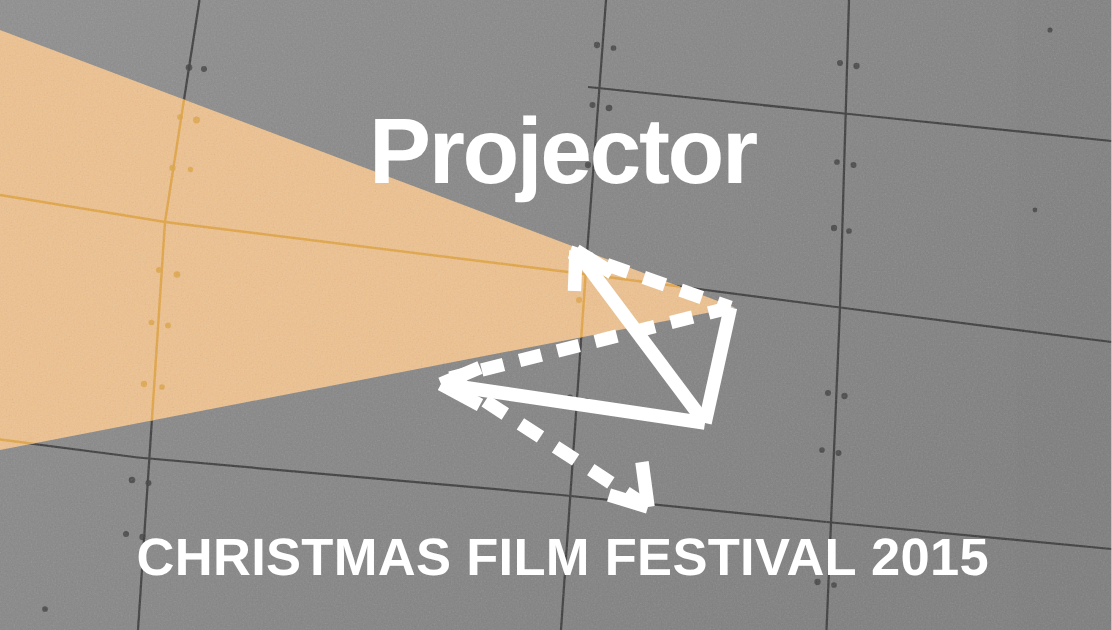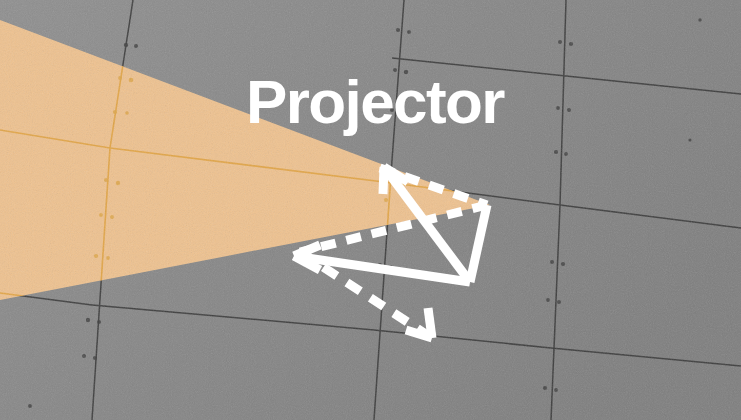--- a/index.html
+++ b/index.html
@@ -235,14 +235,17 @@
           <path d="M 432 338 L 428 308"></path>
         </g>
       </g>
     </g>
   </svg>
 
   <div class="title-block">
     <span class="title-line">Projector</span>
   </div>
 
+  <div class="footer-block">
+    <span class="footer-line">CHRISTMAS FILM FESTIVAL 2015</span>
+  </div>
 
 </div>
 
 </body></html>

